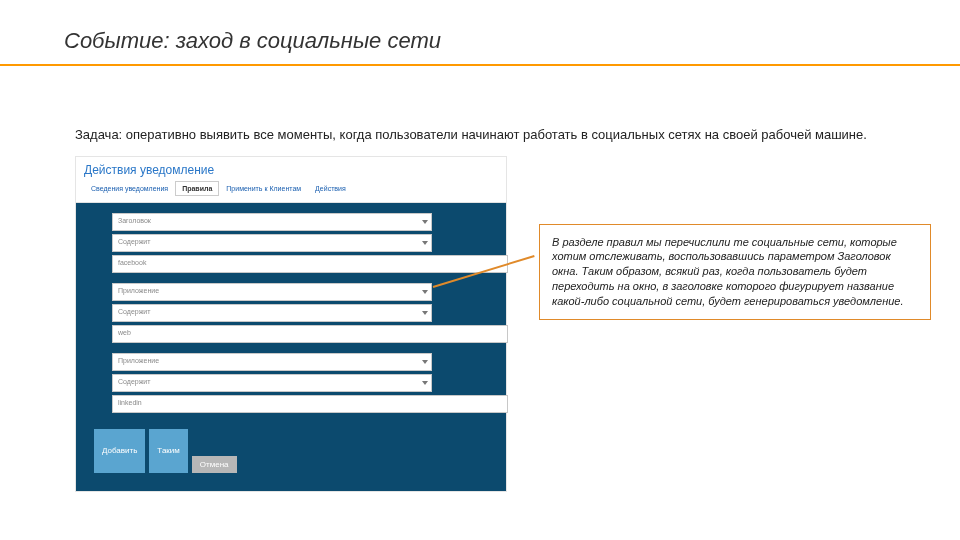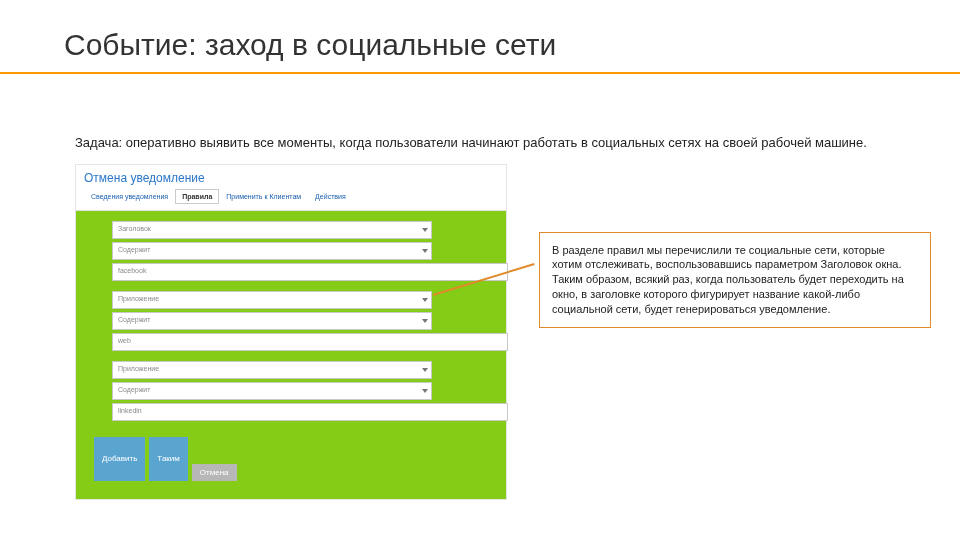--- a/index.html
+++ b/index.html
@@ -1,22 +1,23 @@
 <!DOCTYPE html>
 <html><head>
 <meta charset="utf-8">
 <style>
   * { box-sizing: border-box; margin: 0; padding: 0; }
   html, body { width: 960px; height: 540px; background: #fff; font-family: "Segoe UI", Arial, sans-serif; }
   .slide { position: relative; width: 960px; height: 540px; }
   .title {
-    font-size: 30px; font-weight: 300; color: #333;
+    font-size: 22px; font-weight: 300; color: #333;
     padding: 28px 16px 10px 64px;
     border-bottom: 2px solid #ff9900;
     width: 100%;
+    font-style: italic;
   }
   .task {
     font-size: 13px; color: #222; padding: 14px 60px 8px 75px; line-height: 1.35; margin-top: 46px;
   }
   .content-area {
     position: relative; margin: 4px 0 0 75px; width: 820px; height: 380px;
   }
   
   .shot {
     position: absolute; left: 0; top: 0; width: 432px;
@@ -31,21 +32,21 @@
     display: flex; gap: 0; padding: 0 8px 6px 8px; border-bottom: 1px solid #e2e2e2;
     font-size: 7px;
   }
   .shot-tab {
     padding: 3px 6px; color: #1a5fb0; border: 1px solid transparent; cursor: pointer;
   }
   .shot-tab.active {
     font-weight: 700; color: #333; border: 1px solid #ccc; background: #fff;
   }
   .shot-body {
-    background: #84cc16; padding: 10px 8px 8px 10px;
+    background: #0c4a6e; padding: 10px 8px 8px 10px;
   }
   .rule-block { margin-bottom: 10px; }
   .sel {
     position: relative; display: block; width: 320px; height: 18px;
     background: #fff; border: 1px solid #c8c8c8; font-size: 7px; color: #8a8a8a;
     padding: 3px 16px 0 5px; margin: 0 0 3px 26px;
   }
   .sel.dd::after {
     content: ""; position: absolute; right: 3px; top: 6px;
     border-left: 3px solid transparent; border-right: 3px solid transparent;
@@ -56,38 +57,38 @@
   }
   .shot-btns { display: flex; gap: 4px; padding: 6px 0 10px 8px; }
   .sbtn {
     background: #5aa5d0; color: #fff; font-size: 8px; padding: 4px 8px; border: 0;
   }
   .sbtn.grey { background: #b7b7b7; margin-top: 27px; }
   
   .callout {
     position: absolute; left: 464px; top: 68px; width: 392px;
     border: 1px solid #e08a2a; padding: 10px 12px;
-    font-size: 11px; color: #222; line-height: 1.35; background: #fff;
+    font-size: 11px; color: #222; line-height: 1.35; background: #fff; font-style: italic;
   }
   .pointer-line {
     position: absolute; left: 358px; top: 130px; width: 106px; height: 2px;
     background: #e08a2a; transform-origin: left center; transform: rotate(-17deg);
   }
 </style>
 </head>
 <body>
 
 <div class="slide">
   <h1 class="title">Событие: заход в социальные сети</h1>
   <p class="task">Задача: оперативно выявить все моменты, когда пользователи начинают работать в социальных сетях на своей рабочей машине.</p>
 
   <div class="content-area">
 
     <div class="shot">
-      <div class="shot-head">Отмена уведомление</div>
+      <div class="shot-head">Действия уведомление</div>
       <div class="shot-tabs">
         <div class="shot-tab">Сведения уведомления</div>
         <div class="shot-tab active">Правила</div>
         <div class="shot-tab">Применить к Клиентам</div>
         <div class="shot-tab">Действия</div>
       </div>
       <div class="shot-body">
         <div class="rule-block">
           <span class="sel dd">Заголовок</span>
           <span class="sel dd">Содержит</span>

